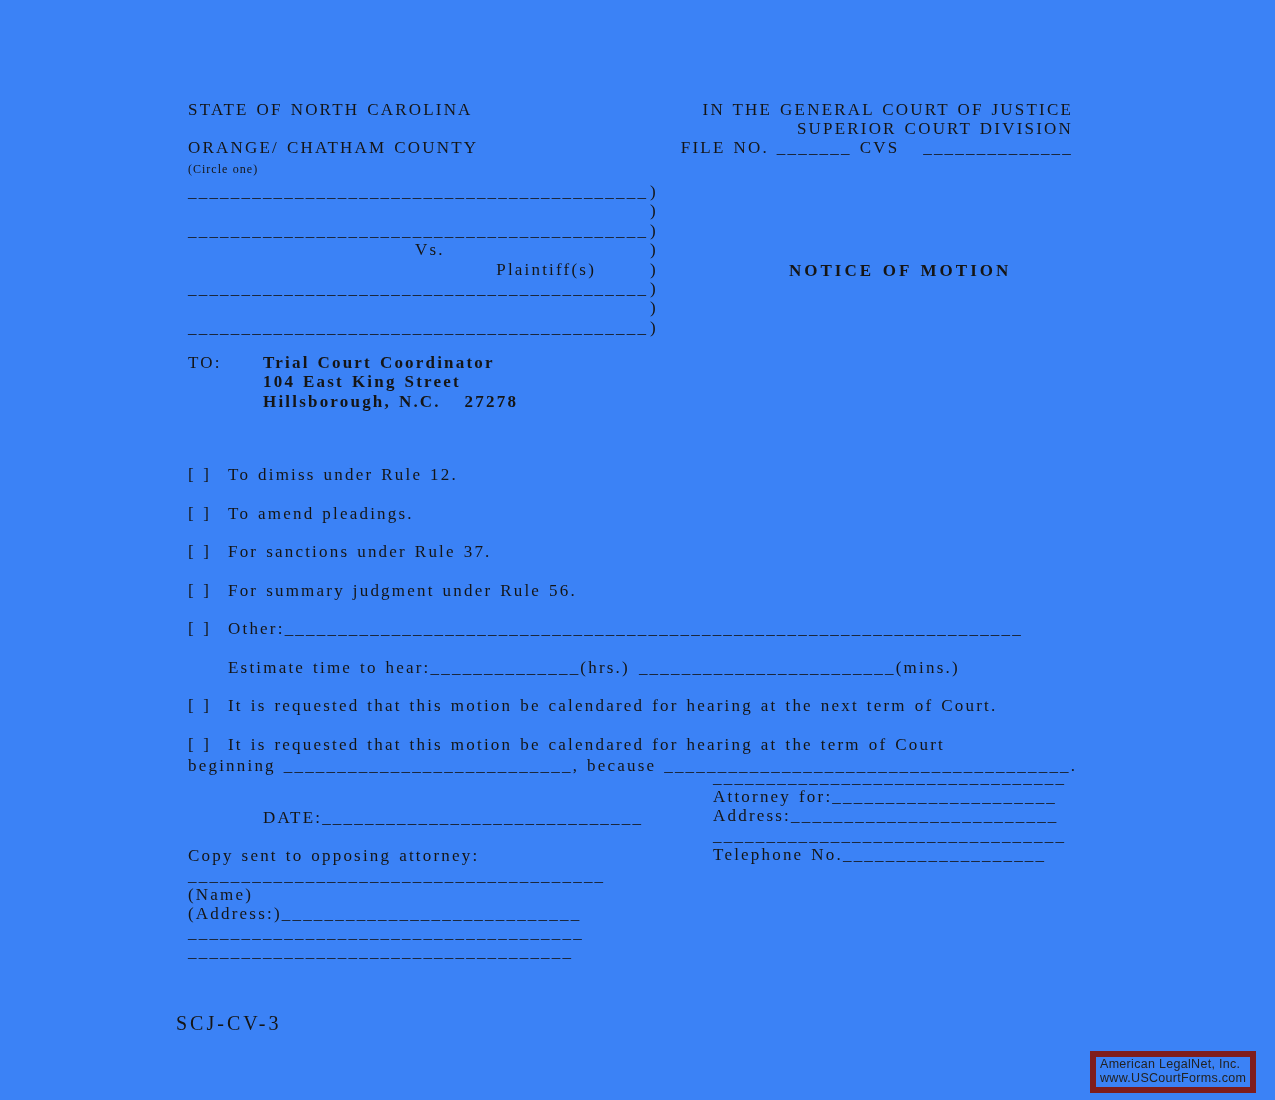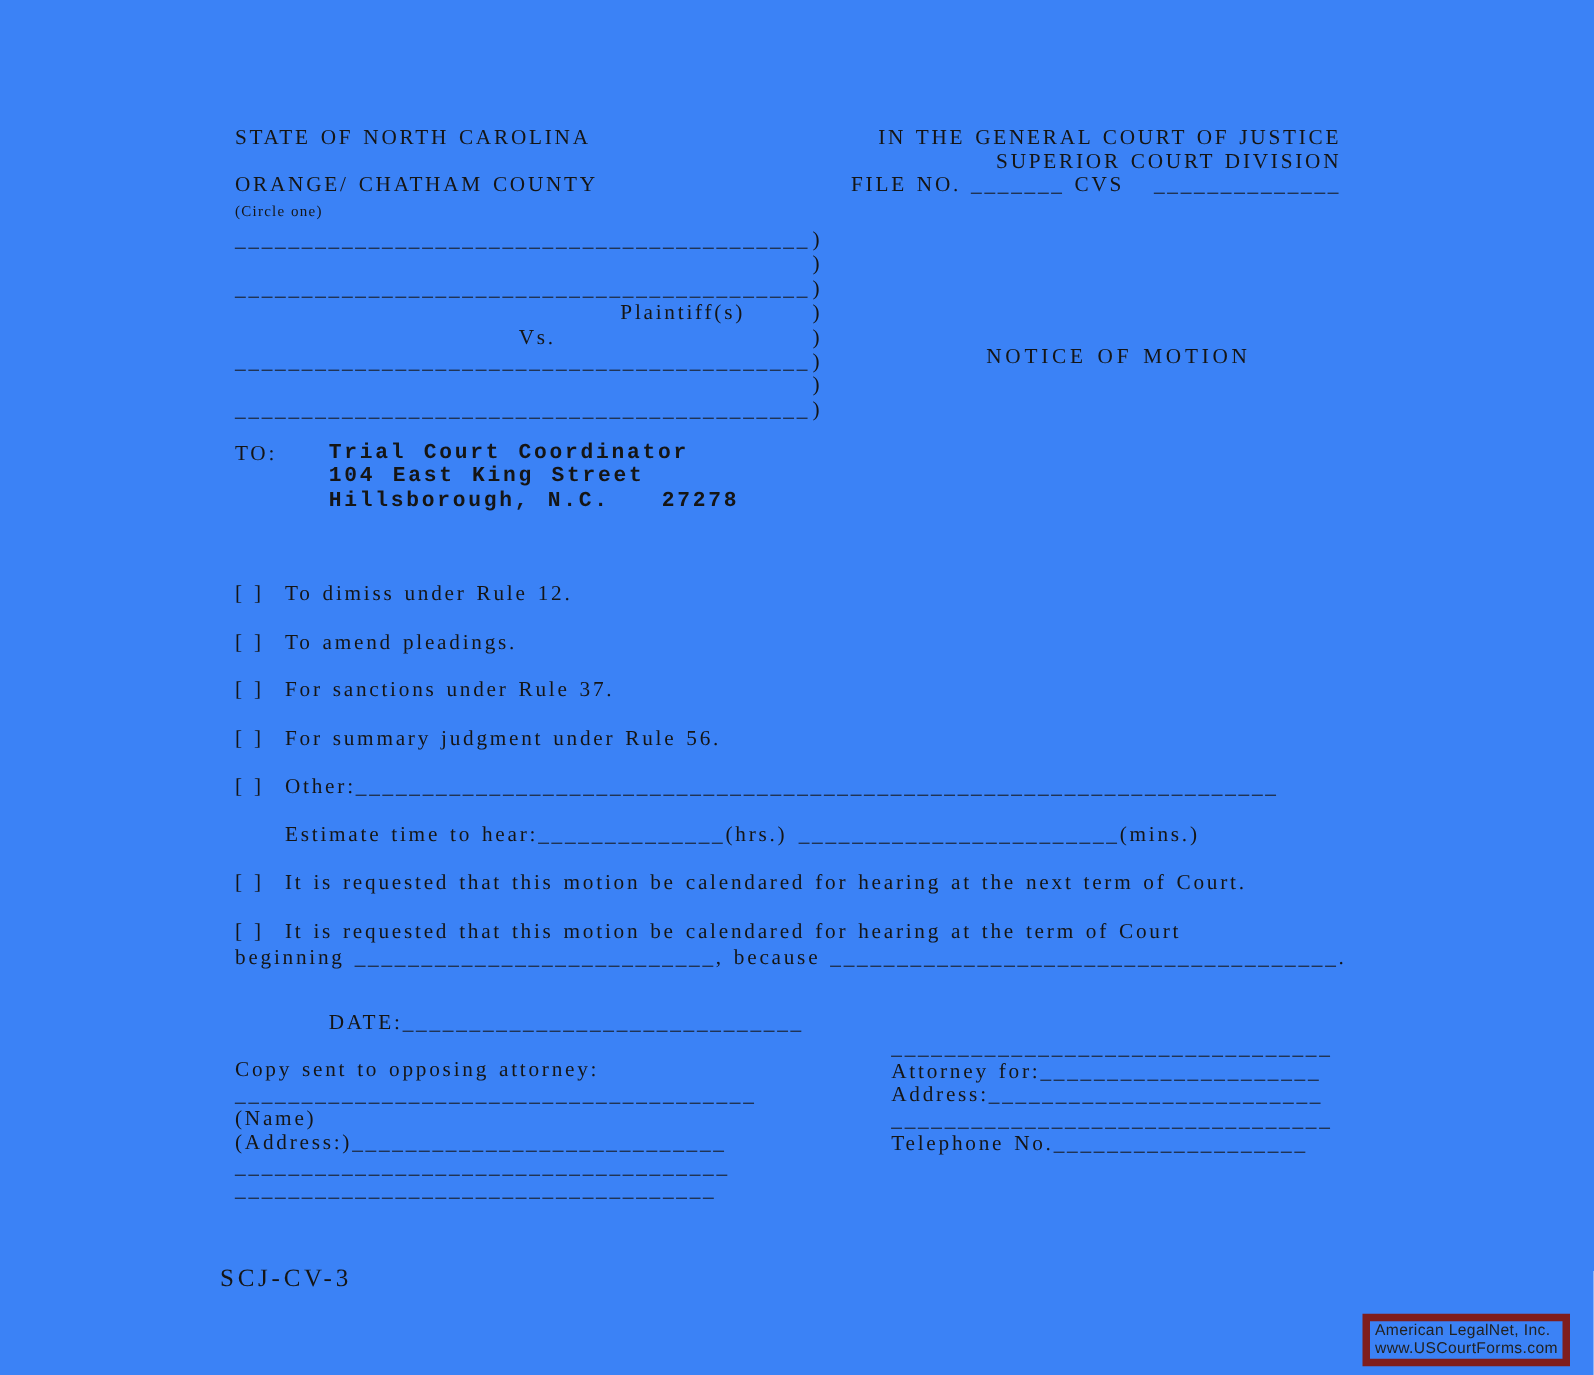--- a/index.html
+++ b/index.html
@@ -17,44 +17,44 @@
   .hdr-right { right:202px; top:100px; text-align:right; }
   .hdr-row { line-height:19.2px; white-space:nowrap; min-height:19.2px; }
   .circle-note { margin-top:2px; }
 
   
   .caption { left:188px; top:182px; }
   .cap-row { line-height:19.4px; white-space:nowrap; height:19.4px; }
   .cap-cell { display:inline-block; width:462px; vertical-align:baseline; }
   .cap-cell.pl { text-align:right; padding-right:54px; }
   .cap-cell.vs { padding-left:227px; }
-  .notice-title { left:789px; top:275px; font-weight:normal; letter-spacing:3px; white-space:nowrap; }
+  .notice-title { left:789px; top:261px; font-weight:bold; letter-spacing:3px; white-space:nowrap; }
 
   
   .to-block { left:188px; top:353px; display:flex; }
   .to-label { width:75px; line-height:19.3px; }
-  .to-addr  { line-height:19.3px; font-weight:bold; white-space:nowrap;font-family:Liberation Mono, monospace; }
+  .to-addr  { line-height:19.3px; font-weight:bold; white-space:nowrap; }
 
   
   .intro { left:188px; top:430px; }
   .intro-line { line-height:19px; padding-left:75px; white-space:nowrap; }
   .checkone { margin-top:3px; }
 
   
   .checklist { left:188px; top:464px; }
   .check-item { line-height:21px; margin-bottom:17.5px; white-space:nowrap; }
   .cbx { display:inline-flex; justify-content:space-between; width:23px; }
   .clabel { margin-left:17px; }
   .est { padding-left:40px; }
   .gapL { margin-left:9px; }
   .cont-line { line-height:21px; white-space:nowrap; }
 
   
   .sig-left  { left:188px; top:808px; }
-  .sig-right { left:713px; top:828px; }
+  .sig-right { left:713px; top:768px; }
   .sigrow { line-height:19.2px; white-space:nowrap; min-height:19.2px; }
   .indent75 { padding-left:75px; }
 
   
   .form-number { left:176px; top:1012px; font-size:20px; letter-spacing:3px; }
   .badge {
     position:absolute; left:1090px; top:1051px;
     border:6px solid #7f1d1d; padding:1px 4px 2px 4px;
     font-family:"Liberation Sans", sans-serif; font-size:12.5px;
     line-height:13.5px; letter-spacing:0.3px; word-spacing:0; color:#222;
@@ -76,22 +76,22 @@
   <div class="abs hdr-right">
     <div class="hdr-row">IN THE GENERAL COURT OF JUSTICE</div>
     <div class="hdr-row">SUPERIOR COURT DIVISION</div>
     <div class="hdr-row">FILE NO. _______ CVS &nbsp;&nbsp;______________</div>
   </div>
 
   <div class="abs caption">
     <div class="cap-row"><span class="cap-cell">___________________________________________</span><span>)</span></div>
     <div class="cap-row"><span class="cap-cell"></span><span>)</span></div>
     <div class="cap-row"><span class="cap-cell">___________________________________________</span><span>)</span></div>
+    <div class="cap-row"><span class="cap-cell vs">Vs.</span><span>)</span></div>
     <div class="cap-row"><span class="cap-cell pl">Plaintiff(s)</span><span>)</span></div>
-    <div class="cap-row"><span class="cap-cell vs">Vs.</span><span>)</span></div>
     <div class="cap-row"><span class="cap-cell">___________________________________________</span><span>)</span></div>
     <div class="cap-row"><span class="cap-cell"></span><span>)</span></div>
     <div class="cap-row"><span class="cap-cell">___________________________________________</span><span>)</span></div>
   </div>
 
   <div class="abs notice-title">NOTICE OF MOTION</div>
 
   <div class="abs to-block">
     <span class="to-label">TO:</span>
     <div>

